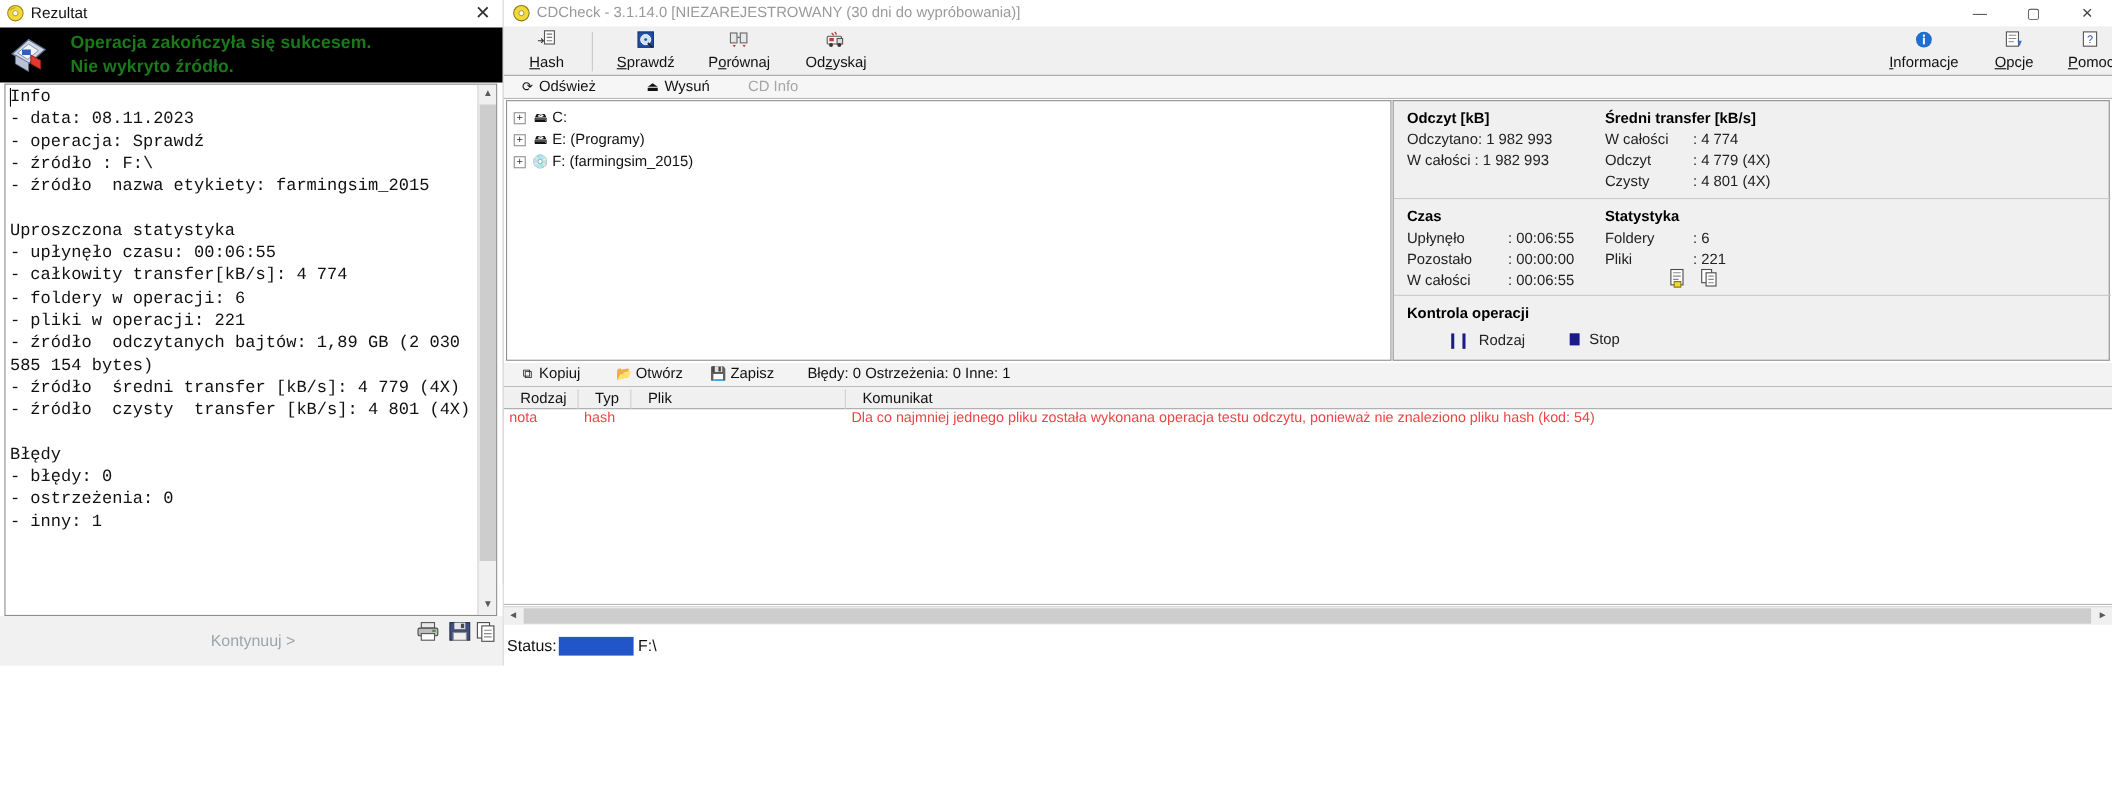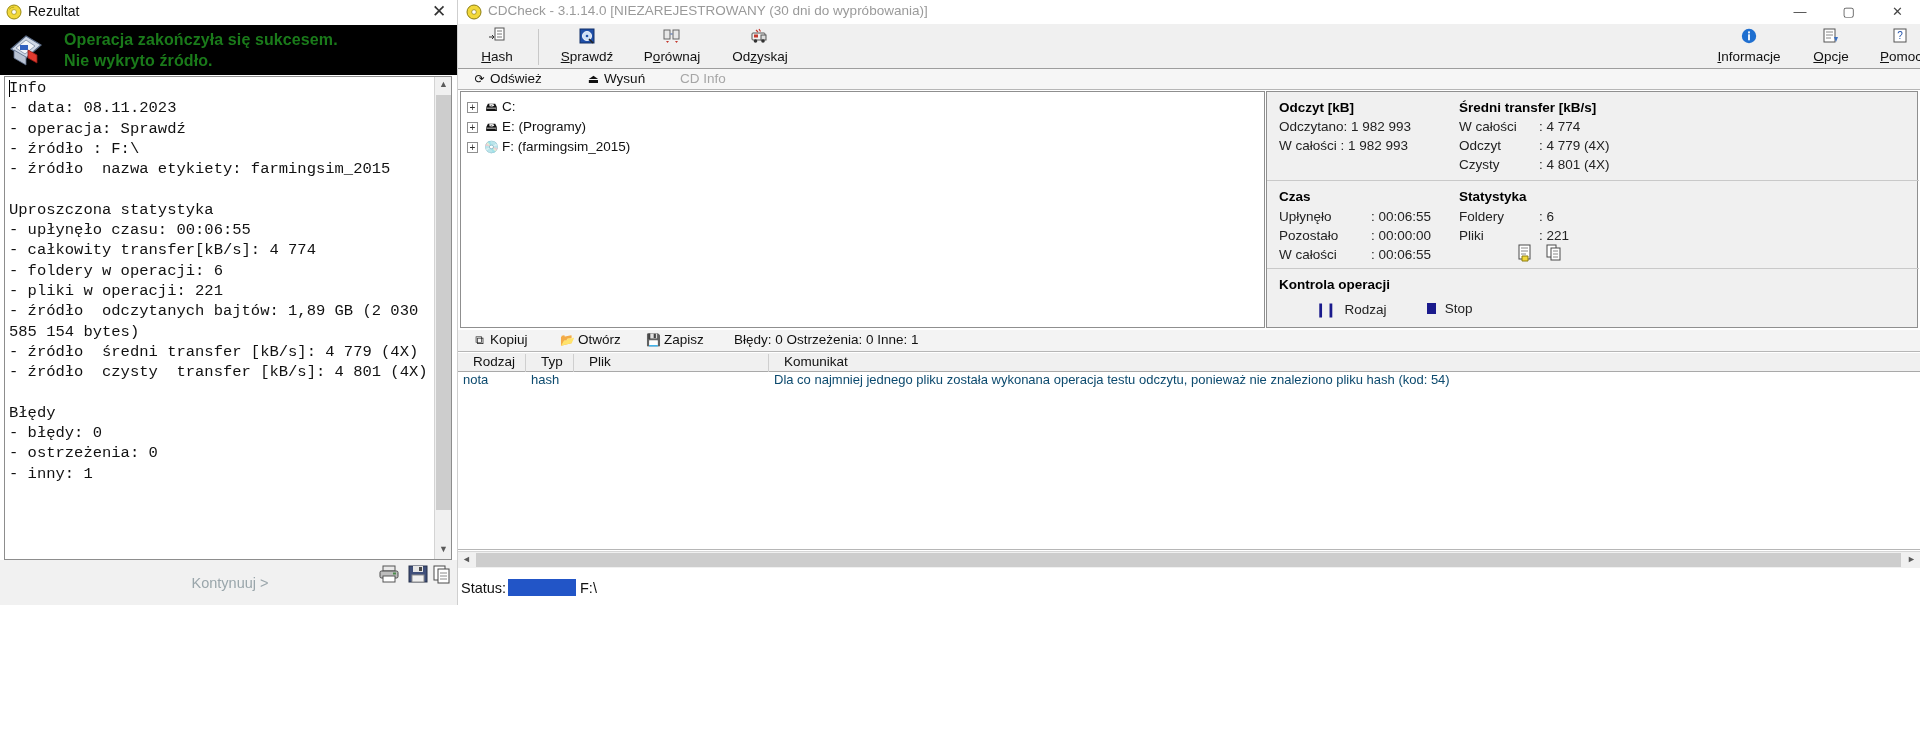--- a/index.html
+++ b/index.html
@@ -160,21 +160,21 @@
 
   .listhdr{
     position:absolute;left:0;top:353px;width:1462px;height:19px;
     background:#f0f0f0;border-bottom:1px solid #a9a9a9;box-sizing:border-box;
   }
   .lh{
     position:absolute;top:1px;font-size:13.5px;color:#111;height:18px;
     border-right:1px solid #cfcfcf;box-sizing:border-box;padding-left:15px;
   }
   .listrow{position:absolute;left:0;top:372px;width:1462px;height:18px;}
-  .lc{position:absolute;top:0;font-size:13px;color:#0c4a6e;padding-left:5px;}
+  .lc{position:absolute;top:0;font-size:13px;color:#ef4444;padding-left:5px;}
 
   .listarea{
     position:absolute;left:0;top:353px;width:1462px;height:197px;
     border-bottom:1px solid #b6b6b6;box-sizing:border-box;
   }
 
   .hsb{
     position:absolute;left:0;top:551px;width:1462px;height:17px;
     background:#f0f0f0;border-top:1px solid #d6d6d6;box-sizing:border-box;
   }

